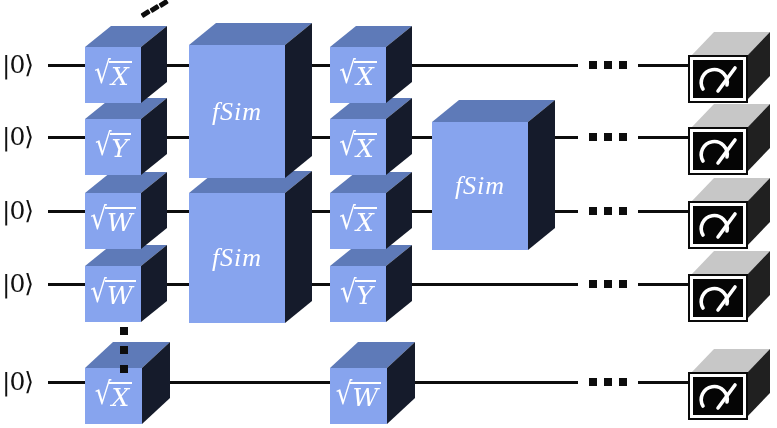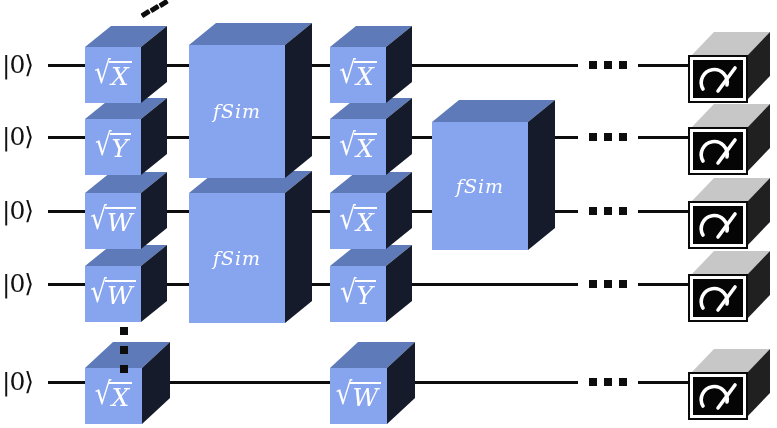--- a/index.html
+++ b/index.html
@@ -21,21 +21,21 @@
   .cube .face-front{position:absolute;left:0;top:var(--dy);
       width:var(--w);height:var(--h);
       background:var(--cfront);
       display:flex;align-items:center;justify-content:center;}
   .gate{--cfront:#87a4ee;--ctop:#5e7ab8;--cside:#151b2b;}
   .measure{--cfront:#050505;--ctop:#c7c7c7;--cside:#202020;}
   .measure .face-front{background:#050505;border:3px solid #ffffff;
       box-shadow:0 0 0 2px #0a0a0a;box-sizing:border-box;}
   .glabel{color:#fff;font-style:italic;font-family:"DejaVu Serif", serif;
       font-size:25px;line-height:1;white-space:nowrap;}
-  .fsim{font-size:19px;letter-spacing:1px;}
+  .fsim{font-size:26px;letter-spacing:1px;font-family:Liberation Serif, serif;}
   .sqrtwrap{display:inline-flex;align-items:flex-start;}
   .rad{display:inline-block;font-style:normal;font-size:26px;
       transform:scaleY(1.18) translateY(-1px);margin-right:-2px;}
   .arg{display:inline-block;border-top:2.5px solid #fff;padding:1px 3px 0 2px;}
   
   .sq{position:absolute;width:8px;height:8px;background:#0d0d0d;z-index:3;}
   
   .dash{position:absolute;width:9px;height:4.5px;background:#0d0d0d;
       transform:rotate(-33deg);border-radius:1px;z-index:60;}
   

